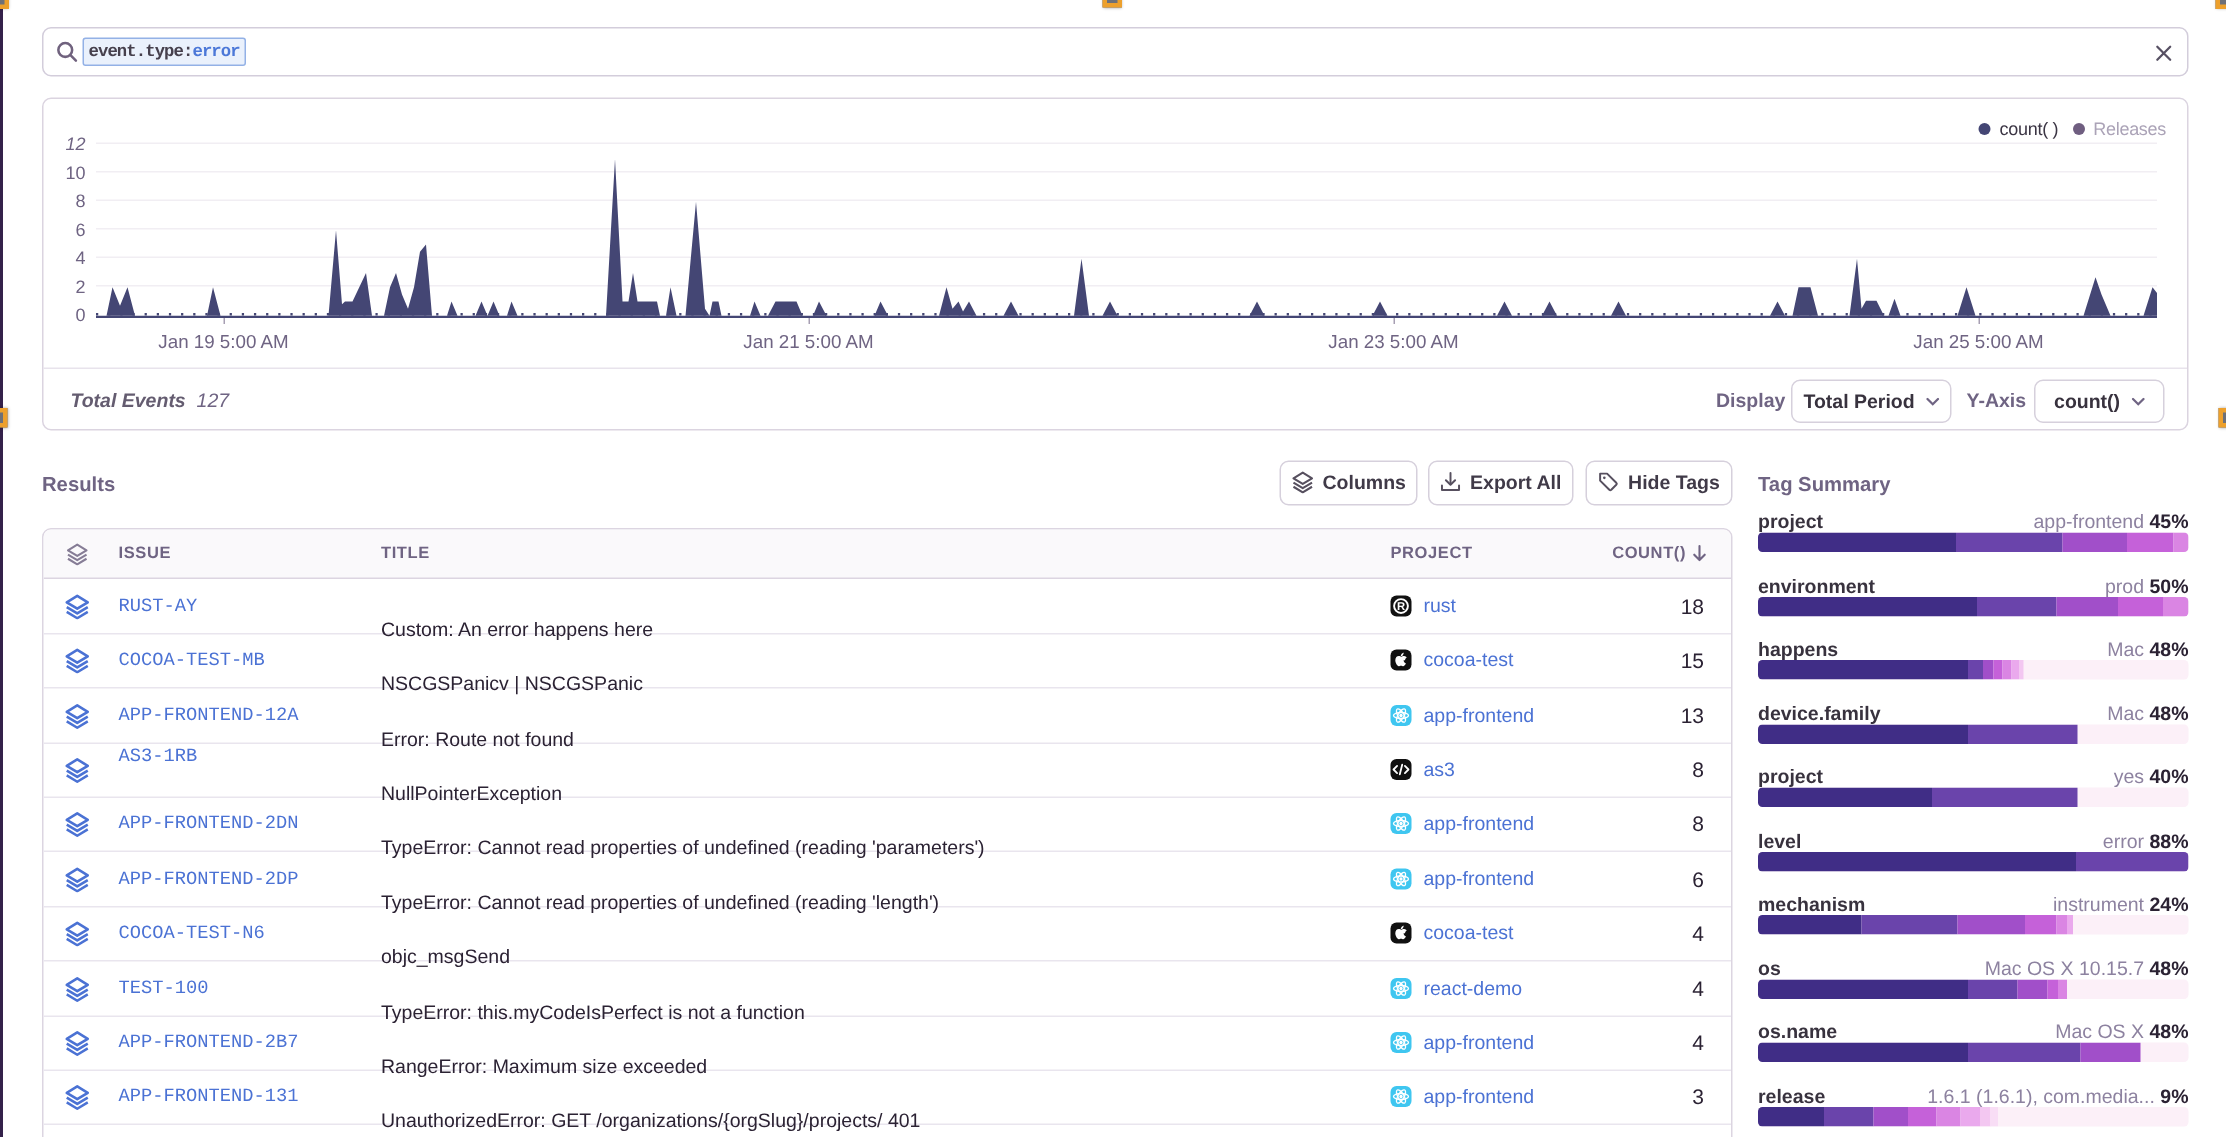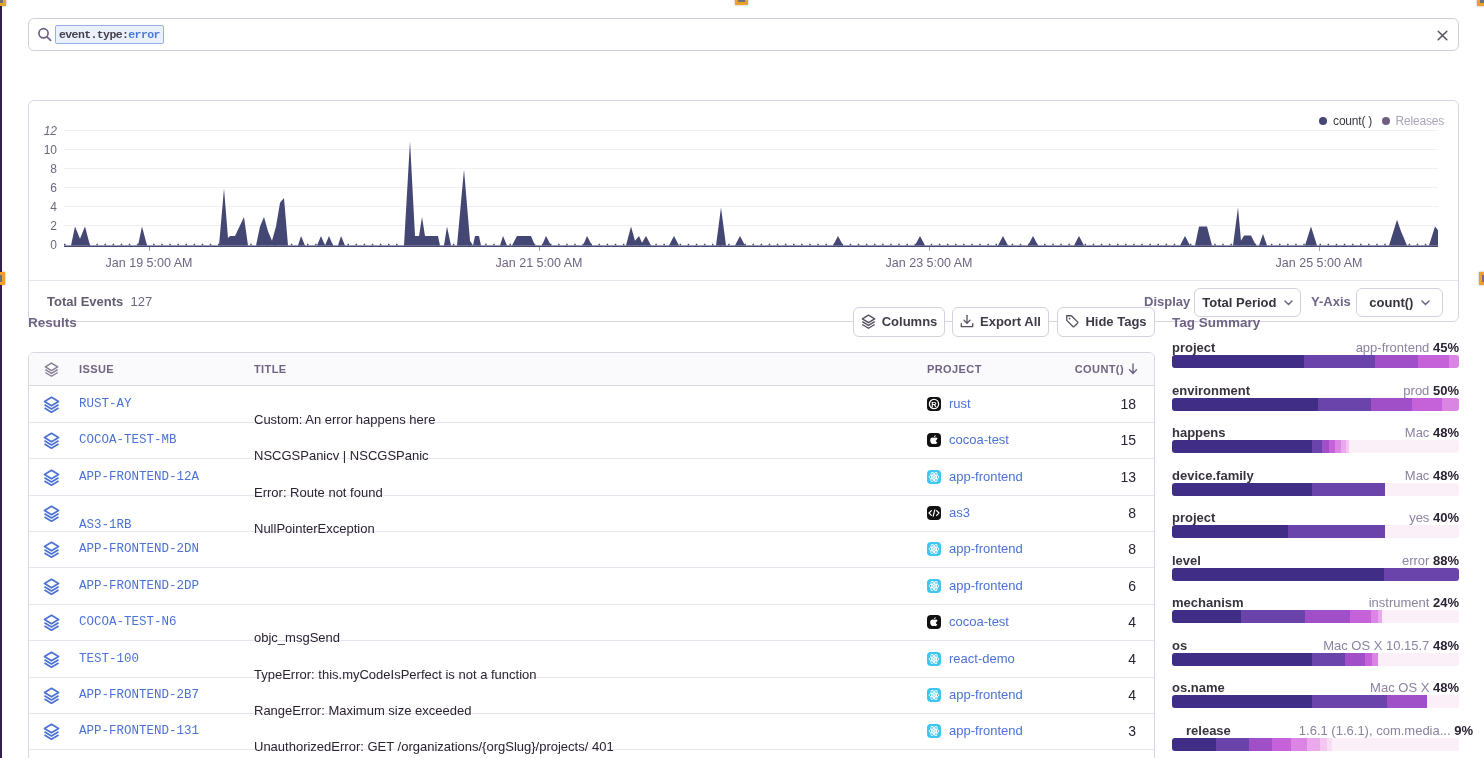--- a/index.html
+++ b/index.html
@@ -10,21 +10,21 @@
   .handle { border:3px solid #eda02c; background:#6d7078; width:13px; height:13px; box-shadow:0 0 2px rgba(0,0,0,.35); }
 
   
   .searchbar { left:28px; top:18px; width:1431px; height:33px; border:1px solid #d3cddb; border-radius:6px; background:#fff; }
   .token { position:absolute; left:26px; top:6px; height:19px; background:#eaf1fc; border:1px solid #93b1e6; border-radius:2px;
     font-family:"Liberation Mono", monospace; font-size:11.5px; font-weight:bold; color:#46404d; line-height:17px; padding:0 3px; letter-spacing:-0.6px;}
   .token .v { color:#4c78d8; }
 
   
   .card { border:1px solid #dbd4e0; border-radius:6px; background:#fff; }
-  .chartcard { left:28px; top:65px; width:1431px; height:222px;margin-top:35px; }
+  .chartcard { left:28px; top:65px; width:1431px; height:222px; }
   .legend { position:absolute; top:13px; right:14px; font-size:12px; color:#3b3544; letter-spacing:-0.2px; }
   .legend .dot { display:inline-block; width:8px; height:8px; border-radius:50%; margin-right:6px; position:relative; top:0px;}
   .legend .rel { color:#aba3b7; font-weight:normal; }
   .grid { position:absolute; left:35px; width:1374px; height:1px; background:#f1eef3; }
   .ylab { position:absolute; width:26px; text-align:right; font-size:12px; color:#6f6483; }
   .xlab { position:absolute; top:155px; font-size:12.5px; color:#6f6483; transform:translateX(-50%); }
   .xtick { position:absolute; top:145px; width:1px; height:5px; background:#a79fb3; }
   .cfoot { position:absolute; left:0; right:0; top:179px; bottom:0; border-top:1px solid #e8e3ec; }
   .btn { display:inline-block; border:1px solid #d6d0dc; border-radius:6px; background:#fff; font-weight:bold; color:#38323e; font-size:13px; }
 
@@ -91,21 +91,21 @@
       <div class="xlab" style="left:900px">Jan 23 5:00 AM</div>
       <div class="xtick" style="left:1290px"></div>
       <div class="xlab" style="left:1290px">Jan 25 5:00 AM</div>
       <svg style="position:absolute;left:0;top:0" width="1431" height="180">
         <path d="M35,144.5 L35,144.5 L42,144.5 L46,125.5 L51,137.8 L56,125.5 L61,144.5 L109,144.5 L113,125.5 L118,144.5 L190,144.5 L195,87.5 L199,136.9 L201,135.0 L206,135.0 L215,116.0 L219,144.5 L227,144.5 L231,125.5 L235,116.0 L239,130.3 L243,139.8 L247,125.5 L251,101.8 L255,97.0 L259,144.5 L269,144.5 L272,135.0 L276,144.5 L288,144.5 L292,135.0 L296,144.5 L300,135.0 L304,144.5 L309,144.5 L312,135.0 L316,144.5 L375,144.5 L381,40.0 L386,135.0 L390,135.0 L393,116.0 L396,135.0 L399,135.0 L409,135.0 L411,144.5 L415,144.5 L418,125.5 L422,144.5 L428,144.5 L435,68.5 L441,139.8 L444,144.5 L446,135.0 L450,135.0 L452,144.5 L471,144.5 L474,135.0 L478,144.5 L483,144.5 L488,135.0 L502,135.0 L506,144.5 L513,144.5 L517,135.0 L522,144.5 L554,144.5 L558,135.0 L563,144.5 L597,144.5 L602,125.5 L606,139.8 L610,135.0 L613,141.7 L617,135.0 L622,144.5 L640,144.5 L645,135.0 L650,144.5 L687,144.5 L692,106.5 L697,144.5 L706,144.5 L711,135.0 L716,144.5 L804,144.5 L809,135.0 L814,144.5 L886,144.5 L891,135.0 L896,144.5 L969,144.5 L974,135.0 L979,144.5 L999,144.5 L1004,135.0 L1009,144.5 L1045,144.5 L1050,135.0 L1055,144.5 L1151,144.5 L1156,135.0 L1161,144.5 L1166,144.5 L1170,125.5 L1178,125.5 L1183,144.5 L1204,144.5 L1209,106.5 L1212,139.8 L1215,134.5 L1222,134.5 L1227,144.5 L1230,144.5 L1234,133.1 L1238,144.5 L1276,144.5 L1282,125.5 L1288,144.5 L1360,144.5 L1368,118.8 L1372,130.3 L1378,144.5 L1400,144.5 L1406,125.5 L1409,129.3 L1409,144.5 Z" fill="#444674"></path>
         <line x1="35" y1="145.25" x2="1409" y2="145.25" stroke="#444674" stroke-width="1.5"></line>
         <line x1="35" y1="143.5" x2="1409" y2="143.5" stroke="#444674" stroke-width="1.6" stroke-dasharray="1.5 6.6"></line>
       </svg>
     </div>
   <div class="cfoot">
-    <span class="abs" style="left:18px;top:13px;font-size:13px;font-weight:bold;color:#645c70;">Total Events&nbsp;&nbsp;<span style="color:#6f6483;font-weight:normal;">127</span></span>
+    <span class="abs" style="left:18px;top:13px;font-size:13px;font-weight:bold;color:#645c70;font-style:italic;">Total Events&nbsp;&nbsp;<span style="color:#6f6483;font-weight:normal;">127</span></span>
     <span class="abs" style="left:1115px;top:13px;font-size:13px;font-weight:bold;color:#6f6483;">Display</span>
     <span class="abs btn" style="left:1165px;top:7px;width:107px;height:29px;line-height:27px;text-align:center;">Total Period&nbsp; <svg width="9" height="6" viewBox="0 0 9 6" style="vertical-align:1px">
           <path d="M1 1 L4.5 4.5 L8 1" fill="none" stroke="#6f6483" stroke-width="1.5" stroke-linecap="round"></path>
         </svg></span>
     <span class="abs" style="left:1282px;top:13px;font-size:13px;font-weight:bold;color:#6f6483;">Y-Axis</span>
     <span class="abs btn" style="left:1327px;top:7px;width:87px;height:29px;line-height:27px;text-align:center;">count()&nbsp; <svg width="9" height="6" viewBox="0 0 9 6" style="vertical-align:1px">
           <path d="M1 1 L4.5 4.5 L8 1" fill="none" stroke="#6f6483" stroke-width="1.5" stroke-linecap="round"></path>
         </svg></span>
   </div>
 </div>
@@ -209,61 +209,63 @@
         <span class="cnt" style="top:10px">13</span>
       </div>
       <div class="row" style="top:142.1px">
         <svg width="17" height="17" viewBox="0 0 16 16" style="position:absolute;left:14px;top:10px;">
           <g fill="none" stroke="#4b72d4" stroke-width="1.6" stroke-linejoin="round">
             <path d="M8 1.2 L14.6 5.2 8 9.2 1.4 5.2 Z"></path>
             <path d="M1.4 8.2 L8 12.2 14.6 8.2"></path>
             <path d="M1.4 11.2 L8 15.2 14.6 11.2"></path>
           </g>
         </svg>
-        <span class="iid" style="top:23px">AS3-1RB</span>
+        <span class="iid" style="top:2px">AS3-1RB</span>
         <span class="ttl" style="top:10px">NullPointerException</span>
         <span class="picon" style="top:11px;background:#111;"><svg width="14" height="14" viewBox="0 0 14 14">
             <g fill="none" stroke="#fff" stroke-width="1.2" stroke-linecap="round" stroke-linejoin="round">
               <path d="M4.4 4.6 L2 7 L4.4 9.4"></path>
               <path d="M9.6 4.6 L12 7 L9.6 9.4"></path>
               <path d="M7.8 3.8 L6.2 10.2"></path>
             </g>
           </svg></span>
         <span class="prj" style="top:10px">as3</span>
         <span class="cnt" style="top:10px">8</span>
       </div>
       <div class="row" style="top:178.4px">
         <svg width="17" height="17" viewBox="0 0 16 16" style="position:absolute;left:14px;top:10px;">
           <g fill="none" stroke="#4b72d4" stroke-width="1.6" stroke-linejoin="round">
             <path d="M8 1.2 L14.6 5.2 8 9.2 1.4 5.2 Z"></path>
             <path d="M1.4 8.2 L8 12.2 14.6 8.2"></path>
             <path d="M1.4 11.2 L8 15.2 14.6 11.2"></path>
           </g>
         </svg>
         <span class="iid" style="top:11px">APP-FRONTEND-2DN</span>
+        <span class="ttl" style="top:10px">TypeError: Cannot read properties of undefined (reading 'parameters')</span>
         <span class="picon" style="top:11px;background:#3fc6f0;"><svg width="14" height="14" viewBox="0 0 14 14">
             <g fill="none" stroke="#fff" stroke-width="0.9">
               <ellipse cx="7" cy="7" rx="5" ry="2"></ellipse>
               <ellipse cx="7" cy="7" rx="5" ry="2" transform="rotate(60 7 7)"></ellipse>
               <ellipse cx="7" cy="7" rx="5" ry="2" transform="rotate(120 7 7)"></ellipse>
             </g>
             <circle cx="7" cy="7" r="1.1" fill="#fff"></circle>
           </svg></span>
         <span class="prj" style="top:10px">app-frontend</span>
         <span class="cnt" style="top:10px">8</span>
       </div>
       <div class="row" style="top:214.8px">
         <svg width="17" height="17" viewBox="0 0 16 16" style="position:absolute;left:14px;top:10px;">
           <g fill="none" stroke="#4b72d4" stroke-width="1.6" stroke-linejoin="round">
             <path d="M8 1.2 L14.6 5.2 8 9.2 1.4 5.2 Z"></path>
             <path d="M1.4 8.2 L8 12.2 14.6 8.2"></path>
             <path d="M1.4 11.2 L8 15.2 14.6 11.2"></path>
           </g>
         </svg>
         <span class="iid" style="top:11px">APP-FRONTEND-2DP</span>
+        <span class="ttl" style="top:10px">TypeError: Cannot read properties of undefined (reading 'length')</span>
         <span class="picon" style="top:11px;background:#3fc6f0;"><svg width="14" height="14" viewBox="0 0 14 14">
             <g fill="none" stroke="#fff" stroke-width="0.9">
               <ellipse cx="7" cy="7" rx="5" ry="2"></ellipse>
               <ellipse cx="7" cy="7" rx="5" ry="2" transform="rotate(60 7 7)"></ellipse>
               <ellipse cx="7" cy="7" rx="5" ry="2" transform="rotate(120 7 7)"></ellipse>
             </g>
             <circle cx="7" cy="7" r="1.1" fill="#fff"></circle>
           </svg></span>
         <span class="prj" style="top:10px">app-frontend</span>
         <span class="cnt" style="top:10px">6</span>
@@ -437,21 +439,21 @@
     </div>
     <div class="tag" style="top:680.0px;height:14px;">
       <span class="nm">os.name</span>
       <span class="vl">Mac OS X <b>48%</b></span>
     </div>
     <div class="bar" style="top:695.0px">
       <span class="seg" style="left:0px;width:140px;background:#402d86"></span>
       <span class="seg" style="left:140px;width:75px;background:#6a44ab"></span>
       <span class="seg" style="left:215px;width:40px;background:#a14fc9"></span>
     </div>
-    <div class="tag" style="top:722.5px;height:14px;margin-left:14px;">
+    <div class="tag" style="top:722.5px;height:14px;">
       <span class="nm">release</span>
       <span class="vl">1.6.1 (1.6.1), com.media... <b>9%</b></span>
     </div>
     <div class="bar" style="top:737.5px">
       <span class="seg" style="left:0px;width:44px;background:#402d86"></span>
       <span class="seg" style="left:44px;width:33px;background:#6a44ab"></span>
       <span class="seg" style="left:77px;width:23px;background:#a14fc9"></span>
       <span class="seg" style="left:100px;width:19px;background:#c561d9"></span>
       <span class="seg" style="left:119px;width:16px;background:#da85e3"></span>
       <span class="seg" style="left:135px;width:13px;background:#eaa9ed"></span>

